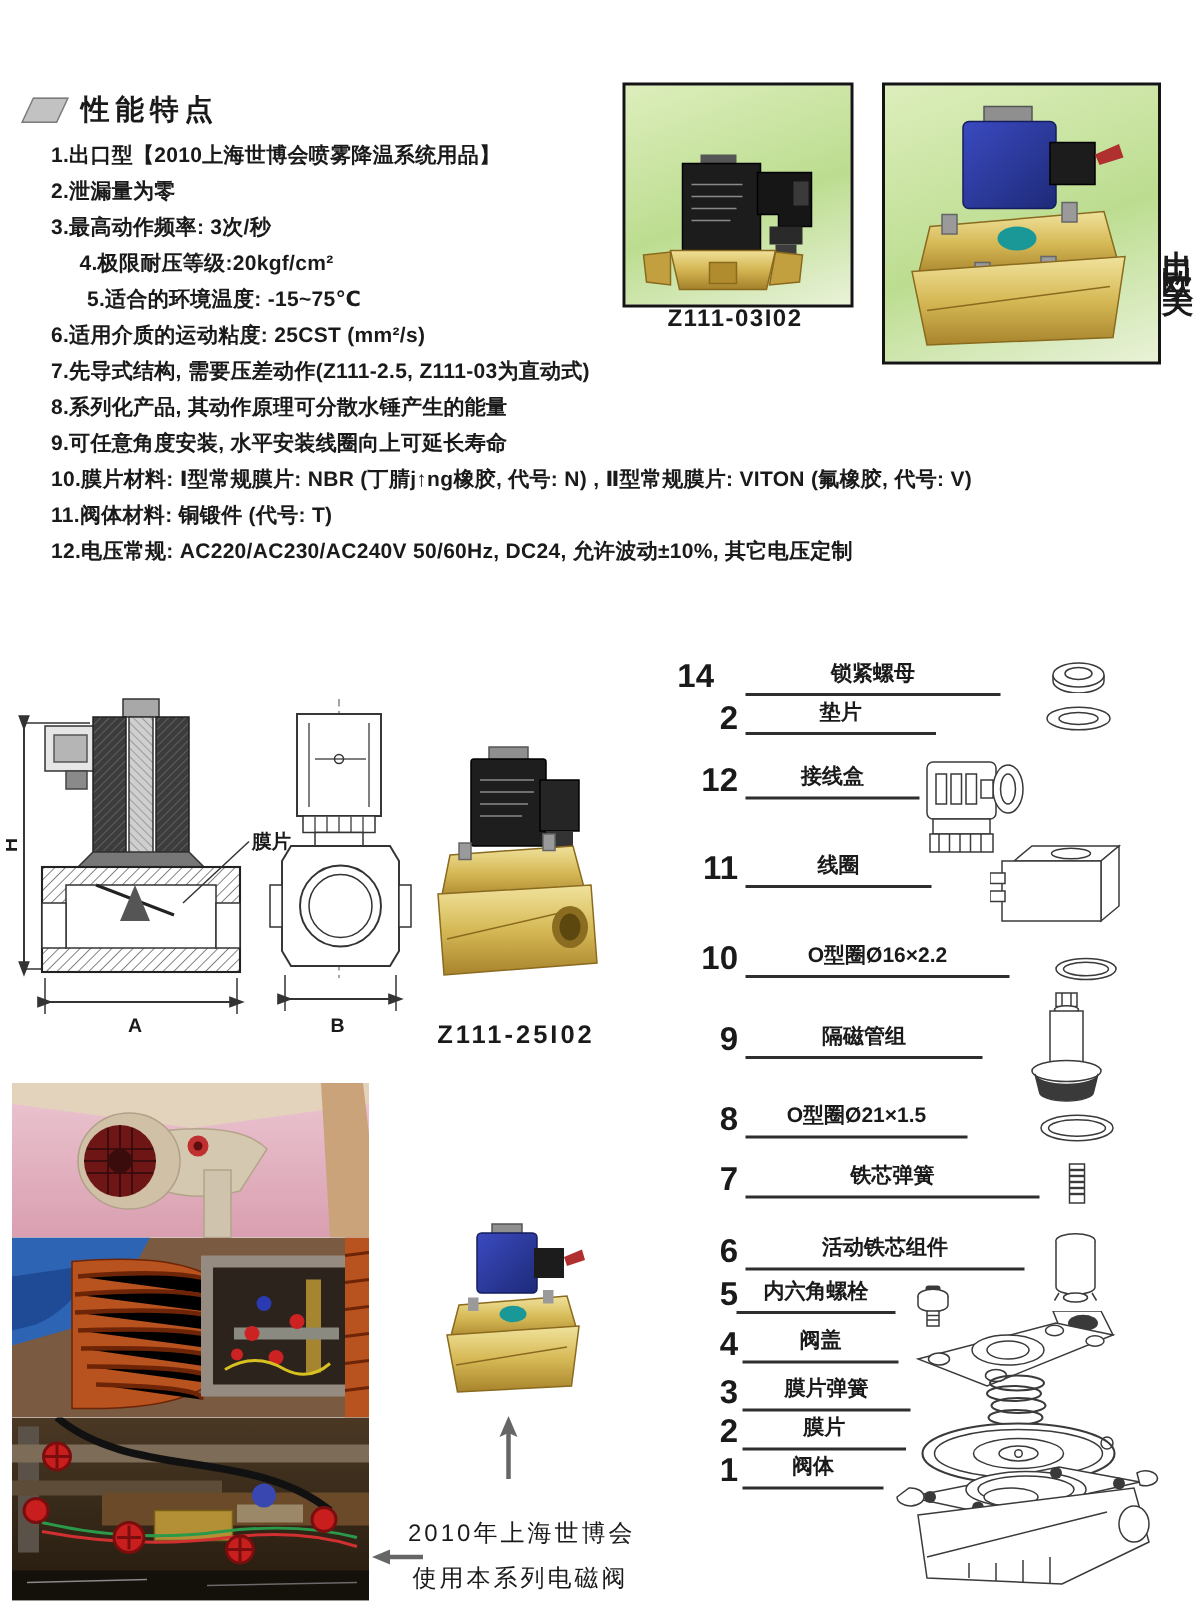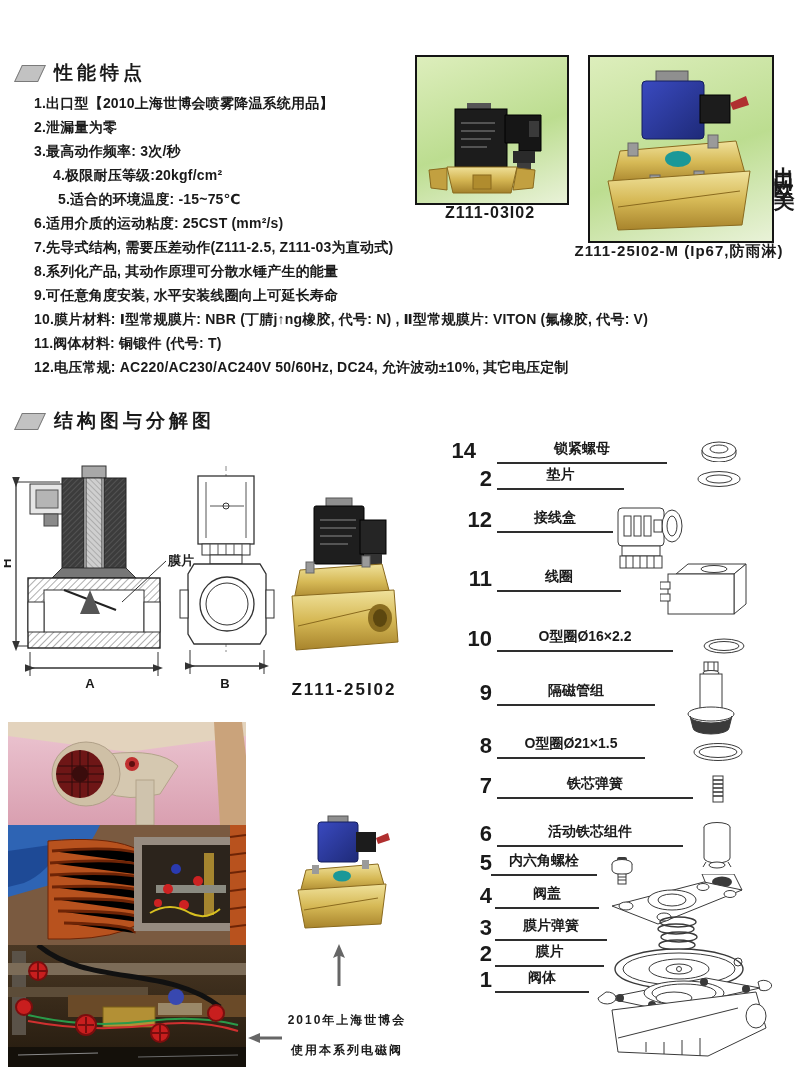--- a/index.html
+++ b/index.html
@@ -10,21 +10,21 @@
   .sec-head{display:flex;align-items:center;font-size:19px;font-weight:bold;letter-spacing:4px;}
   .sec-icon{width:22px;height:15px;background:#c2c2c2;border:1px solid #7a7a7a;
             transform:skewX(-25deg);display:inline-block;margin-right:12px;}
   .feat{position:absolute;left:34px;font-size:14px;font-weight:bold;white-space:nowrap;letter-spacing:0.2px;}
   .photo-frame{border:2px solid #141414;background:linear-gradient(160deg,#ddeebc 0%,#bcdd90 55%,#e9f2d8 100%);}
   .caption{font-weight:bold;text-align:center;letter-spacing:1px;font-size:16px;white-space:nowrap;}
   .v-label{writing-mode:vertical-rl;font-size:21px;font-weight:bold;letter-spacing:7px;}
   .pnum{position:absolute;width:40px;text-align:right;font-size:22px;font-weight:bold;}
   .plabel{position:absolute;text-align:center;font-size:14px;font-weight:bold;white-space:nowrap;}
   .pline{position:absolute;height:0;border-top:2px solid #2e2e2e;}
-  .note-line{position:absolute;font-size:12px;font-weight:bold;letter-spacing:2px;text-align:center;white-space:nowrap;}
+  .note-line{position:absolute;font-size:16px;font-weight:normal;letter-spacing:2px;text-align:center;white-space:nowrap;}
   svg{display:block;}
 </style>
 </head>
 <body>
 
 <div class="page">
 
 
   <div class="abs sec-head" style="left:18px;top:60px;">
     <span class="sec-icon"></span>
@@ -93,28 +93,23 @@
       <path d="M30,94 L146,84 L156,120 L22,127 Z" fill="url(#goldB)" stroke="#8a6a1e"></path>
       <ellipse cx="88" cy="102" rx="13" ry="8" fill="#1a9898"></ellipse>
       <rect x="38" y="86" width="10" height="13" fill="#9a9a9a" stroke="#666"></rect>
       <rect x="118" y="78" width="10" height="13" fill="#9a9a9a" stroke="#666"></rect>
       <rect x="60" y="118" width="10" height="12" fill="#9a9a9a" stroke="#666"></rect>
       <rect x="104" y="114" width="10" height="12" fill="#9a9a9a" stroke="#666"></rect>
       <path d="M18,124 L160,114 L152,168 L28,173 Z" fill="url(#goldB)" stroke="#8a6a1e"></path>
       <path d="M28,150 L150,134" stroke="#8a6a1e" stroke-width="1" fill="none"></path>
     </svg>
   </div>
-  <div class="abs caption" style="left:572px;top:242px;width:214px;font-size:15px;">Z111-25I02-M (Ip67,防雨淋)</div>
 
   <div class="abs v-label" style="left:770px;top:150px;">出口欧美</div>
 
-  <div class="abs sec-head" style="left:18px;top:408px;">
-    <span class="sec-icon"></span>
-    <span>结构图与分解图</span>
-  </div>
 
   <svg class="abs" style="left:4px;top:462px;" width="278" height="232" viewBox="0 0 278 232">
     <defs>
       <pattern id="pLight" width="5" height="5" patternTransform="rotate(45)" patternUnits="userSpaceOnUse">
         <rect width="5" height="5" fill="#fff"></rect>
           <line x1="0" y1="0" x2="0" y2="5" stroke="#777" stroke-width="1.2"></line>
       </pattern>
       <pattern id="pDark" width="4" height="4" patternTransform="rotate(45)" patternUnits="userSpaceOnUse">
         <rect width="4" height="4" fill="#3c3c3c"></rect>
           <line x1="0" y1="0" x2="0" y2="4" stroke="#6a6a6a" stroke-width="1"></line>

